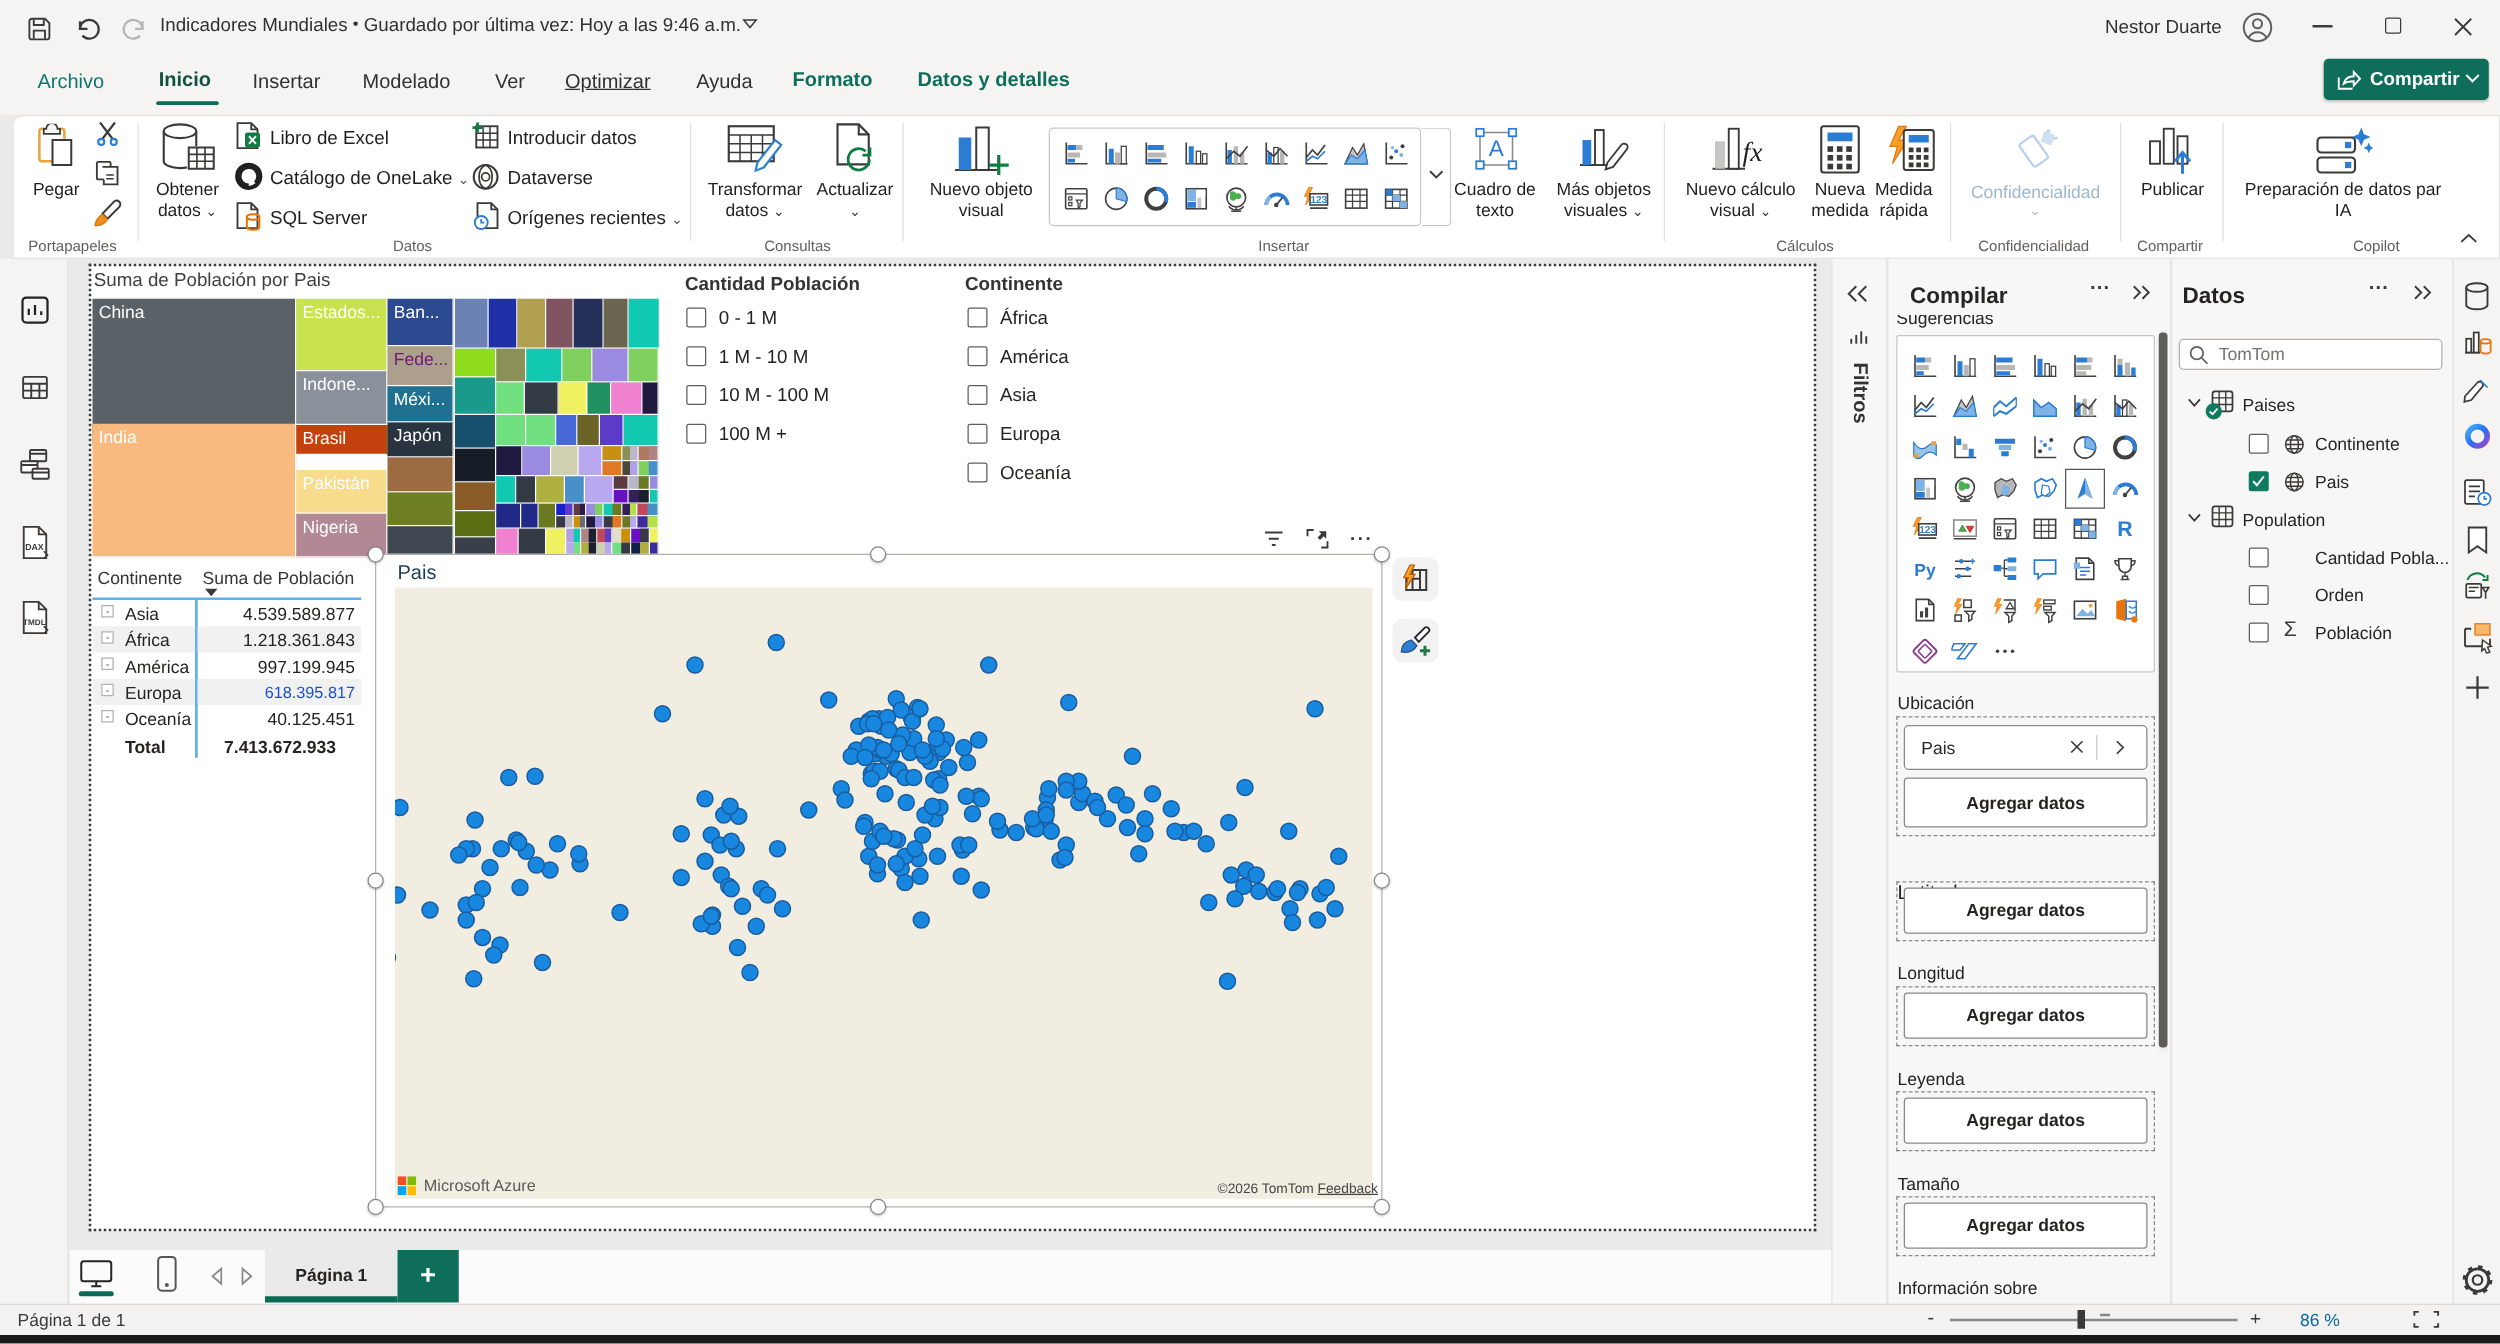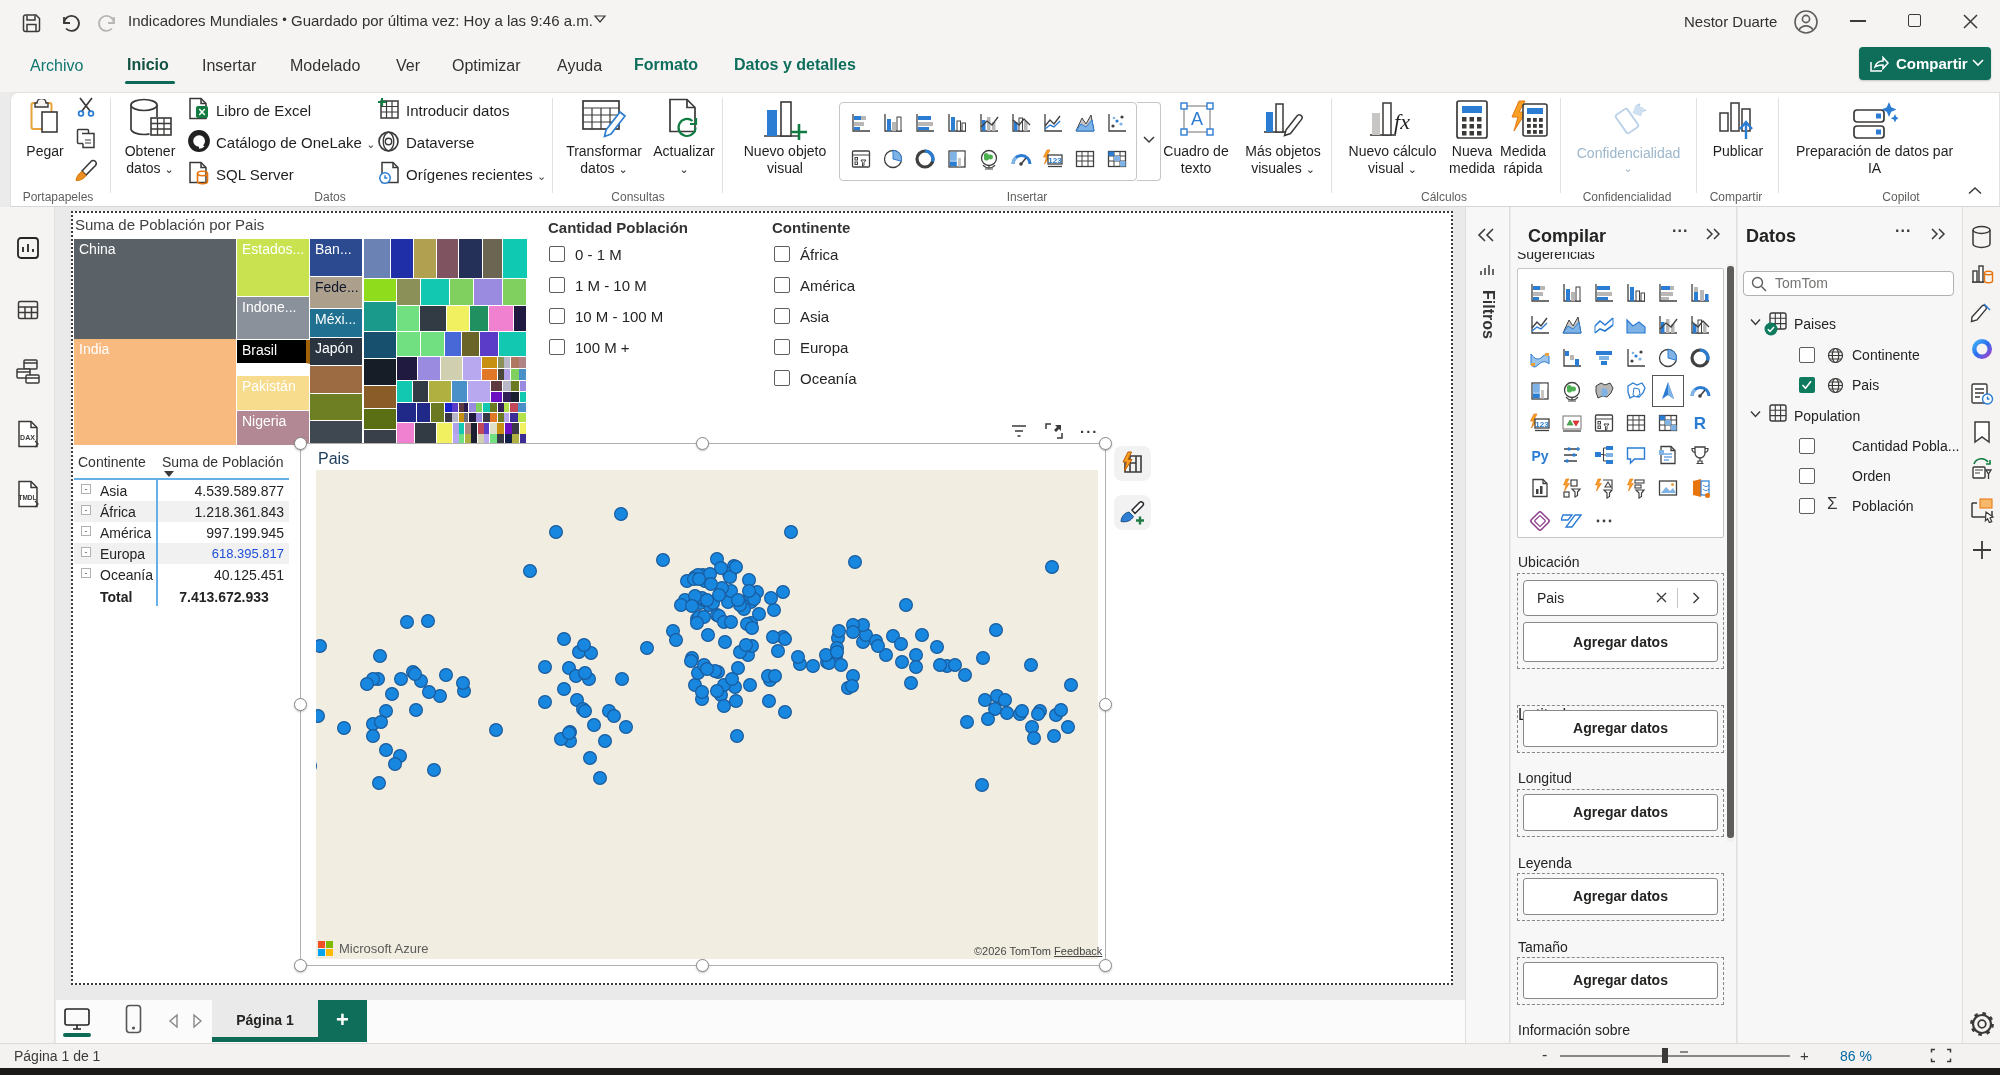--- a/index.html
+++ b/index.html
@@ -49,21 +49,21 @@
 <svg class="abs" style="left:1963px;top:14px;" width="15" height="15" viewBox="0 0 15 15" stroke="#3b3a39" stroke-width="1.5">
       <path d="M1 1 L14 14 M14 1 L1 14"></path>
     </svg>
 
 <div class="abs" style="left:30px;top:57px;font-size:16px;color:#0f766e;">Archivo</div>
 <div class="abs" style="left:127px;top:56px;font-size:16px;font-weight:bold;color:#115243;">Inicio</div>
 <div class="abs" style="left:125px;top:81px;width:50px;height:3px;background:#0c6a57;border-radius:2px;"></div>
 <div class="abs" style="left:202px;top:57px;font-size:16px;color:#323130;">Insertar</div>
 <div class="abs" style="left:290px;top:57px;font-size:16px;color:#323130;">Modelado</div>
 <div class="abs" style="left:396px;top:57px;font-size:16px;color:#323130;">Ver</div>
-<div class="abs" style="left:452px;top:57px;font-size:16px;color:#323130;">Optimizar</div>
+<div class="abs" style="left:452px;top:57px;font-size:16px;color:#323130;text-decoration:underline;">Optimizar</div>
 <div class="abs" style="left:557px;top:57px;font-size:16px;color:#323130;">Ayuda</div>
 <div class="abs" style="left:634px;top:56px;font-size:16px;font-weight:bold;color:#0f6e5b;">Formato</div>
 <div class="abs" style="left:734px;top:56px;font-size:16px;font-weight:bold;color:#0f6e5b;">Datos y detalles</div>
 <div class="abs" style="left:1859px;top:47px;width:132px;height:33px;background:#0e6e5a;border-radius:4px;box-shadow:0 1px 2px rgba(0,0,0,.2);"></div>
 <svg class="abs" style="left:1869px;top:54px;" width="20" height="19" viewBox="0 0 20 19" fill="none" stroke="#fff" stroke-width="1.5">
       <path d="M2 8 v9 h11"></path>
       <path d="M6 13 c1-4 4-6 8-6 v-3.5 l5 5.5 -5 5.5 v-3.5 c-3 0-6 .5-8 2z"></path>
     </svg>
 <div class="abs" style="left:1896px;top:55px;font-size:15px;font-weight:bold;color:#fff;">Compartir</div>
 <svg class="abs" style="left:1972px;top:59px;" width="12" height="8" viewBox="0 0 12 8" fill="none" stroke="#fff" stroke-width="1.6">
@@ -417,34 +417,34 @@
     </div>
     <div class="tm" style="left:74px;top:339px;width:163px;height:107px;background:#f9ba80;border-right:1px solid #fff;border-bottom:1px solid #fff;">
       <span class="tmlbl" style="color:#fff;">India</span>
     </div>
     <div class="tm" style="left:237px;top:239px;width:73px;height:58px;background:#c9e350;border-right:1px solid #fff;border-bottom:1px solid #fff;">
       <span class="tmlbl" style="color:#fff;">Estados...</span>
     </div>
     <div class="tm" style="left:237px;top:297px;width:73px;height:43px;background:#8a919b;border-right:1px solid #fff;border-bottom:1px solid #fff;">
       <span class="tmlbl" style="color:#fff;">Indone...</span>
     </div>
-    <div class="tm" style="left:237px;top:340px;width:73px;height:24px;background:#000000;border-right:4px solid #a16207;border-bottom:1px solid #fff;">
+    <div class="tm" style="left:237px;top:340px;width:73px;height:24px;background:#c2410c;border-right:1px solid #a16207;border-bottom:1px solid #fff;">
       <span class="tmlbl" style="color:#fff;">Brasil</span>
     </div>
     <div class="tm" style="left:237px;top:376px;width:73px;height:35px;background:#f7dc8e;border-right:1px solid #fff;border-bottom:1px solid #fff;">
       <span class="tmlbl" style="color:#fff;">Pakistán</span>
     </div>
     <div class="tm" style="left:237px;top:411px;width:73px;height:35px;background:#b28894;border-right:1px solid #fff;border-bottom:1px solid #fff;">
       <span class="tmlbl" style="color:#fff;">Nigeria</span>
     </div>
     <div class="tm" style="left:310px;top:239px;width:53px;height:38px;background:#2b4a8f;border-right:1px solid #fff;border-bottom:1px solid #fff;">
       <span class="tmlbl" style="color:#fff;">Ban...</span>
     </div>
     <div class="tm" style="left:310px;top:277px;width:53px;height:32px;background:#aca08d;border-right:1px solid #fff;border-bottom:1px solid #fff;">
-      <span class="tmlbl" style="color:#0f172a;">Fede...</span>
+      <span class="tmlbl" style="color:#701a75;">Fede...</span>
     </div>
     <div class="tm" style="left:310px;top:309px;width:53px;height:29px;background:#1f7091;border-right:1px solid #fff;border-bottom:1px solid #fff;">
       <span class="tmlbl" style="color:#fff;">Méxi...</span>
     </div>
     <div class="tm" style="left:310px;top:338px;width:53px;height:28px;background:#2a3340;border-right:1px solid #fff;border-bottom:1px solid #fff;">
       <span class="tmlbl" style="color:#fff;">Japón</span>
     </div>
     <div class="tm" style="left:310px;top:366px;width:53px;height:28px;background:#9c6b41;border-right:1px solid #fff;border-bottom:1px solid #fff;"></div>
     <div class="tm" style="left:310px;top:394px;width:53px;height:27px;background:#6e7f23;border-right:1px solid #fff;border-bottom:1px solid #fff;"></div>
     <div class="tm" style="left:310px;top:421px;width:53px;height:25px;background:#3f4850;border-right:1px solid #fff;border-bottom:1px solid #fff;"></div>

